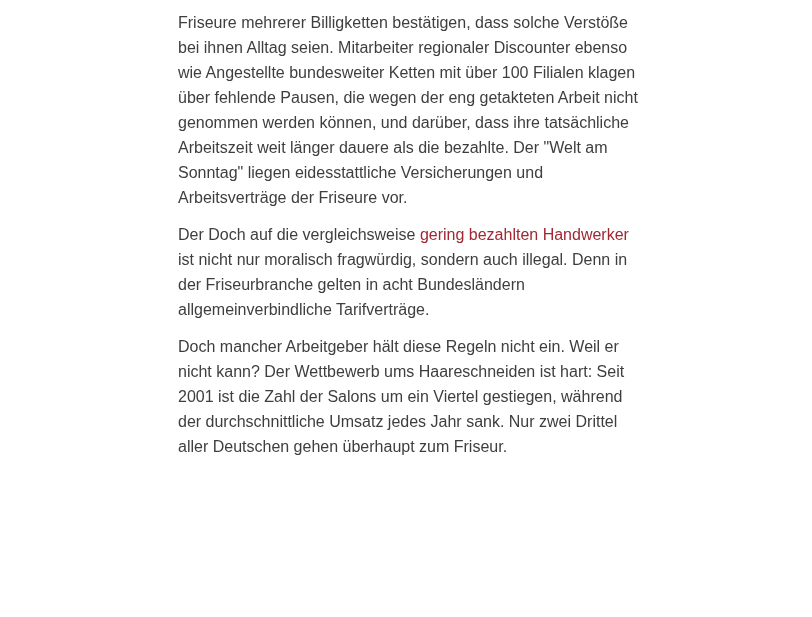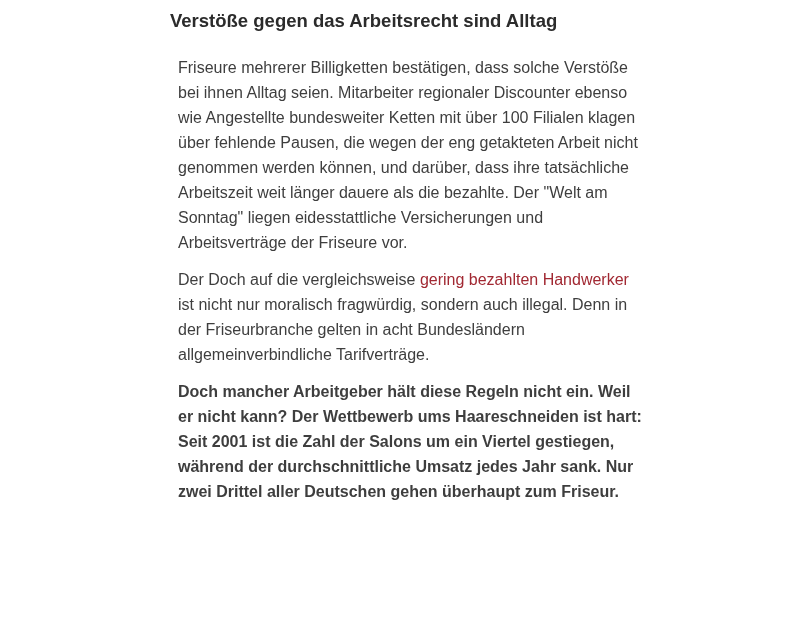--- a/index.html
+++ b/index.html
@@ -31,31 +31,30 @@
     line-height: 22px;
     color: var(--heading-color);
     letter-spacing: 0;
   }
   .article-body p {
     margin: 0 0 12px 8px;
     font-size: 16px;
     line-height: 25px;
     color: var(--text-color);
   }
-  .article-body p:last-child { margin-bottom: 0; font-weight: bold; }
+  .article-body p:last-child { margin-bottom: 0; }
   a.inline-link {
     color: var(--link-color);
     text-decoration: none;
     cursor: pointer;
     text-align: right;
   }
 </style>
 </head>
 <body>
 
 <div class="article">
-  <h1 class="article-title">Verstöße gegen das Arbeitsrecht sind Alltag</h1>
   <div class="article-body">
       <p><span>Friseure mehrerer Billigketten bestätigen, dass solche Verstöße bei ihnen Alltag seien. Mitarbeiter regionaler Discounter ebenso wie Angestellte bundesweiter Ketten mit über 100 Filialen klagen über fehlende Pausen, die wegen der eng getakteten Arbeit nicht genommen werden können, und darüber, dass ihre tatsächliche Arbeitszeit weit länger dauere als die bezahlte. Der "Welt am Sonntag" liegen eidesstattliche Versicherungen und Arbeitsverträge der Friseure vor.</span></p>
       <p><span>Der Doch auf die vergleichsweise </span><a class="inline-link" href="#">gering bezahlten Handwerker</a><span> ist nicht nur moralisch fragwürdig, sondern auch illegal. Denn in der Friseurbranche gelten in acht Bundesländern allgemeinverbindliche Tarifverträge.</span></p>
       <p><span>Doch mancher Arbeitgeber hält diese Regeln nicht ein. Weil er nicht kann? Der Wettbewerb ums Haareschneiden ist hart: Seit 2001 ist die Zahl der Salons um ein Viertel gestiegen, während der durchschnittliche Umsatz jedes Jahr sank. Nur zwei Drittel aller Deutschen gehen überhaupt zum Friseur.</span></p>
     </div>
 </div>
 
 </body></html>

